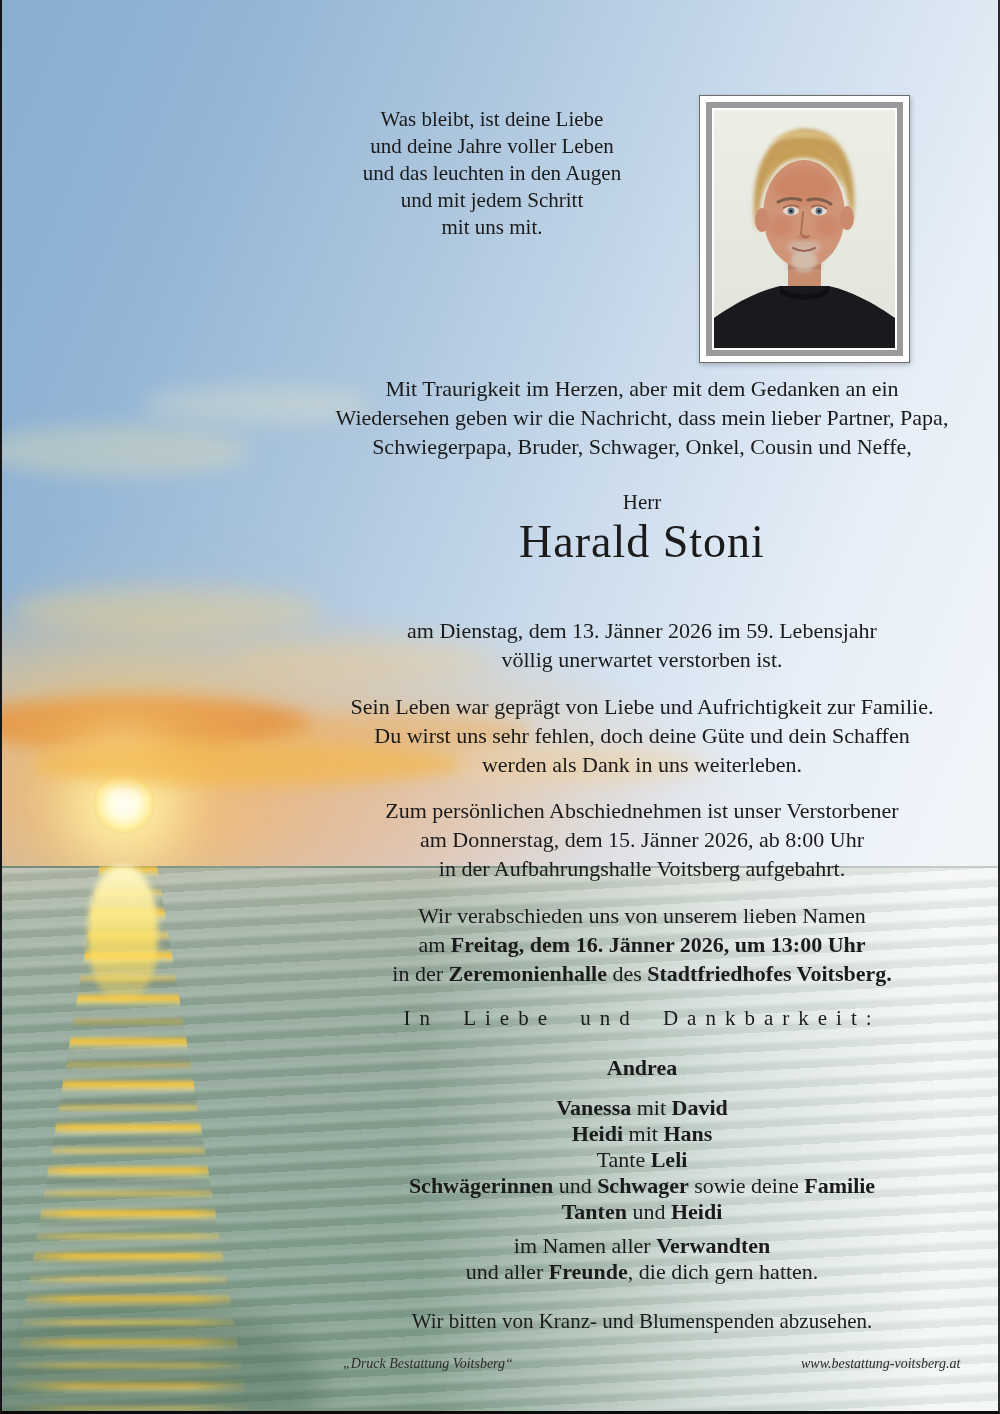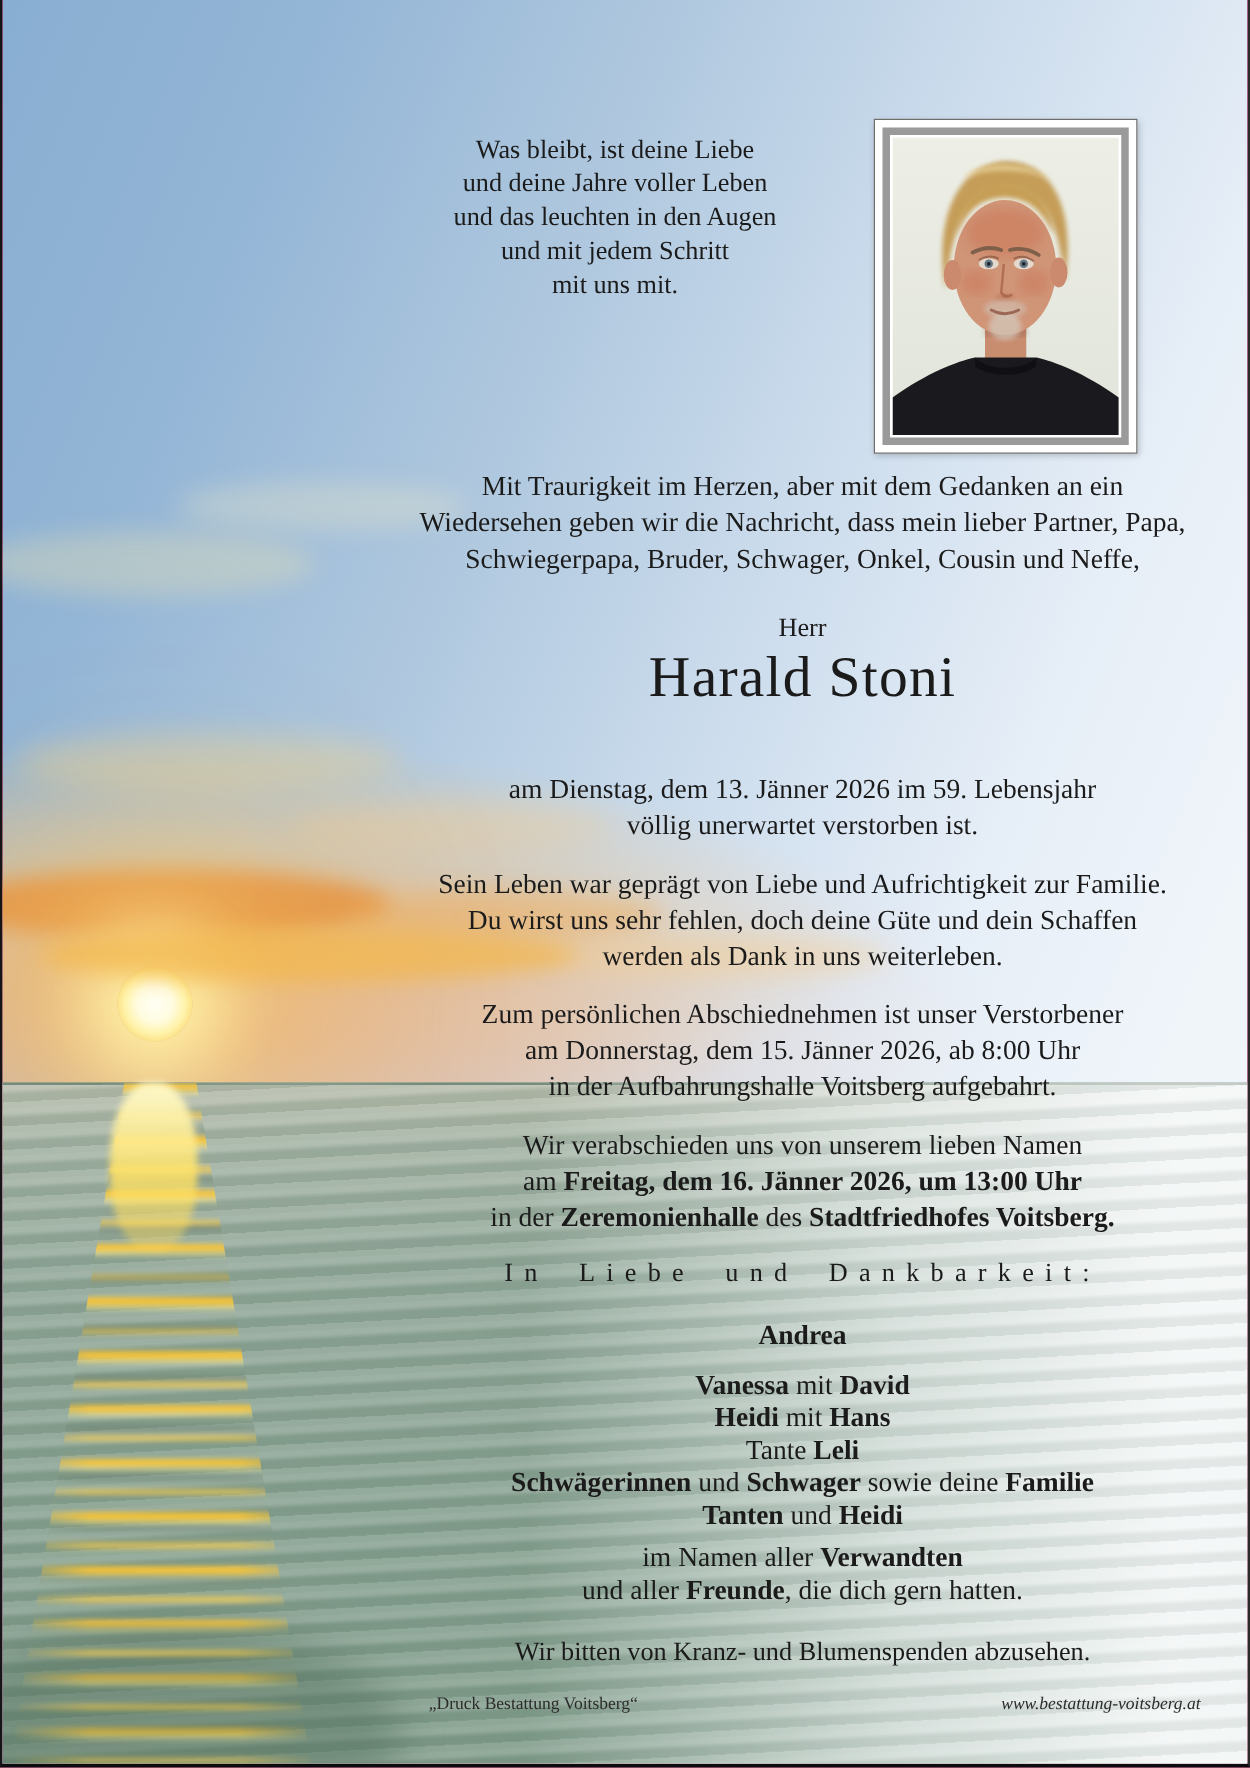--- a/index.html
+++ b/index.html
@@ -89,21 +89,21 @@
   .death     { left:280px; width:720px; top:616px; font-size:22px; line-height:29px; }
   .tribute   { left:280px; width:720px; top:692px; font-size:22px; line-height:29px; }
   .viewing   { left:280px; width:720px; top:796px; font-size:22px; line-height:29px; }
   .farewell  { left:280px; width:720px; top:901px; font-size:22px; line-height:29px; }
   .closing   { left:280px; width:720px; top:1006px; font-size:21px; line-height:25px; letter-spacing:9px; word-spacing:10px; }
   .mourners  { left:280px; width:720px; top:1055px; font-size:22px; line-height:26px; }
   .mourners div:first-child { margin-bottom:14px; }
   .innameof  { left:280px; width:720px; top:1233px; font-size:22px; line-height:26px; }
   .request   { left:280px; width:720px; top:1308px; font-size:21px; line-height:26px; }
   .b { font-weight:bold; }
-  .footer-left  { position:absolute; left:341px; top:1356px; font-size:14px; color:#2c2c2c; }
+  .footer-left  { position:absolute; left:341px; top:1356px; font-size:14px; color:#2c2c2c;font-style:italic; }
   .footer-right { position:absolute; left:799px; top:1356px; font-size:14px; color:#2c2c2c;font-style:italic; }
 </style>
 </head>
 <body>
 
 <div class="page">
 
   <div class="bg">
     <div class="sky"></div>
     <div class="wisp w1"></div>

